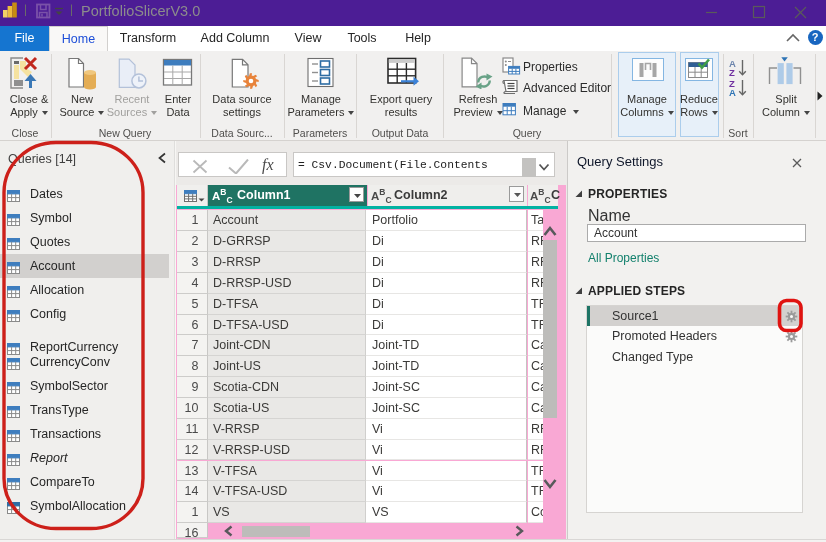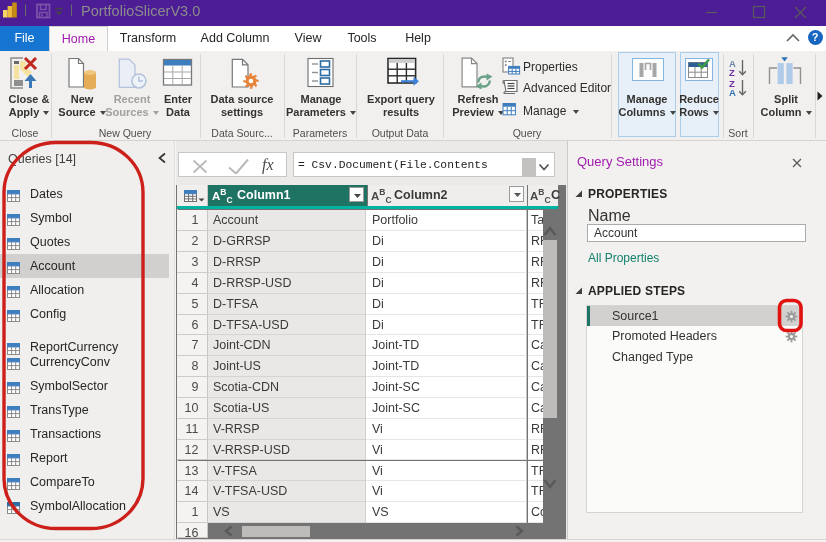--- a/index.html
+++ b/index.html
@@ -6,40 +6,40 @@
 body { font-family:"Liberation Sans", sans-serif; }
 #win { position:relative; width:826px; height:542px; background:#fff; overflow:hidden; font-family:"Liberation Sans", sans-serif; }
 .abs { position:absolute; }
 
 #titlebar { position:absolute; left:0; top:0; width:826px; height:26px; background:#4c1d95; }
 #title { position:absolute; left:81px; top:2.5px; font-size:14.5px; color:#8c8c8c; }
 
 #tabrow { position:absolute; left:0; top:26px; width:826px; height:25px; background:#fff; }
 .tab { position:absolute; top:0; height:25px; line-height:25px; font-size:12.5px; color:#262626; text-align:center; }
 #tab-file { left:0; width:49px; background:#1575d0; color:#fff; }
-#tab-home { left:49px; width:59px; background:#f9f8f7; border:1px solid #d2d0ce; border-bottom:none; color:#a21caf; }
+#tab-home { left:49px; width:59px; background:#f9f8f7; border:1px solid #d2d0ce; border-bottom:none; color:#1d4ed8; }
 
 #ribbon { position:absolute; left:0; top:51px; width:826px; height:90px; background:#f1f0ef; border-bottom:1px solid #d5d2cf; }
 .rsep { position:absolute; top:3px; width:1px; height:84px; background:#d9d6d3; }
 .rlabel { position:absolute; top:76px; height:12px; font-size:10.5px; color:#4f4e4c; text-align:center; }
-.btn-label { position:absolute; font-size:11px; color:#33322f; text-align:center; line-height:12.5px;font-weight:bold; }
+.btn-label { position:absolute; font-size:11px; color:#33322f; text-align:center; line-height:12.5px; }
 .caret { display:inline-block; width:0; height:0; border-left:3.5px solid transparent; border-right:3.5px solid transparent; border-top:4px solid #444; vertical-align:middle; margin-left:3px; }
 .hlbtn { position:absolute; top:1px; height:85px; background:#e7f0f9; border:1px solid #abcdec; }
 .hlicon { position:absolute; background:#fdfdfd; border:1px solid #84b6e2; }
 
 #content { position:absolute; left:0; top:141px; width:826px; height:401px; background:#eceae8; }
 
 #qpane { position:absolute; left:0; top:0; width:173.5px; height:401px; background:#f0efed; }
 #qtitle { position:absolute; left:8px; top:11px; font-size:12.5px; color:#404040; }
 .qrow { position:absolute; left:0; width:169px; height:24px; }
 .qrow.sel { background:#d2d0ce; }
 .qrow .qicon { position:absolute; left:7px; top:6px; }
 .qrow .qname { position:absolute; left:30px; top:0; height:24px; line-height:24px; font-size:12.5px; color:#262626; }
 
-#gridarea { position:absolute; left:176px; top:0; width:390px; height:401px; background:#737373; }
+#gridarea { position:absolute; left:176px; top:0; width:390px; height:401px; background:#f9a8d4; }
 #fbar { position:absolute; left:0; top:8px; width:390px; height:33px; background:#eceae8; }
 #ghead { position:absolute; left:0; top:43.5px; width:390px; height:21px; }
 #tealline { position:absolute; left:1px; top:64.7px; width:381px; height:3.6px; background:#02b2a2; }
 .grow { position:absolute; left:0; width:390px; height:20.85px; font-size:12.5px; }
 .gnum { position:absolute; left:1px; top:0; width:30.5px; height:100%; border-right:1px solid #c8c7c5; border-bottom:1px solid #cdccca; color:#4a4a4a; text-align:right; padding-right:8px; line-height:20.85px; font-size:12.5px; background:#f4f3f1; }
 .gc1 { position:absolute; left:32px; top:0; width:157.5px; height:100%; background:#e9e8e6; border-right:1px solid #d0cfcd; border-bottom:1px solid #d5d4d2; color:#3b3a38; line-height:20.85px; padding-left:5px; }
 .gc2 { position:absolute; left:190px; top:0; width:161px; height:100%; background:#fff; border-right:1px solid #c4c3c1; border-bottom:1px solid #e7e6e4; color:#3b3a38; line-height:20.85px; padding-left:6px; }
 .gc3 { position:absolute; left:352px; top:0; width:15px; height:100%; background:#fff; border-bottom:1px solid #e7e6e4; color:#3b3a38; line-height:20.85px; padding-left:3px; overflow:hidden; }
 
 #spane { position:absolute; left:567px; top:0; width:259px; height:401px; background:#f2f1ef; border-left:1px solid #cccac8; }
@@ -368,21 +368,21 @@
       <div class="qrow" style="top:281px;">
           <span class="qicon"><svg width="13" height="12">
               <rect x="0.5" y="0.5" width="12" height="11" fill="#fff" stroke="#8a8a8a"></rect>
               <rect x="0.5" y="0.5" width="12" height="3.4" fill="#3e7dbe" stroke="#3e7dbe"></rect>
               <line x1="4.6" y1="3.9" x2="4.6" y2="11.5" stroke="#8a8a8a"></line>
               <line x1="8.7" y1="3.9" x2="8.7" y2="11.5" stroke="#8a8a8a"></line>
               <line x1="0.5" y1="7.6" x2="12.5" y2="7.6" stroke="#8a8a8a"></line>
             </svg></span>
           <span class="qname">Transactions</span>
         </div>
-      <div class="qrow" style="top:305px;">
+      <div class="qrow" style="top:305px;font-style:italic;">
           <span class="qicon"><svg width="13" height="12">
               <rect x="0.5" y="0.5" width="12" height="11" fill="#fff" stroke="#8a8a8a"></rect>
               <rect x="0.5" y="0.5" width="12" height="3.4" fill="#3e7dbe" stroke="#3e7dbe"></rect>
               <line x1="4.6" y1="3.9" x2="4.6" y2="11.5" stroke="#8a8a8a"></line>
               <line x1="8.7" y1="3.9" x2="8.7" y2="11.5" stroke="#8a8a8a"></line>
               <line x1="0.5" y1="7.6" x2="12.5" y2="7.6" stroke="#8a8a8a"></line>
             </svg></span>
           <span class="qname">Report</span>
         </div>
       <div class="qrow" style="top:353px;">
@@ -562,21 +562,21 @@
 
       <svg class="abs" style="left:47px;top:384px;" width="10" height="12">
           <path d="M8.5,1.5 L3,6 L8.5,10.5" fill="none" stroke="#58595b" stroke-width="2.4"></path>
         </svg>
       <div class="abs" style="left:66px;top:384.5px;width:68px;height:11px;background:#bdbcba;"></div>
       <svg class="abs" style="left:339px;top:384px;" width="10" height="12">
           <path d="M1.5,1.5 L7,6 L1.5,10.5" fill="none" stroke="#58595b" stroke-width="2.4"></path>
         </svg>
     </div>
     <div id="spane">
-      <div class="abs" style="left:9px;top:13px;font-size:13px;color:#a21caf;">Query Settings</div>
+      <div class="abs" style="left:9px;top:13px;font-size:13px;color:#0f172a;">Query Settings</div>
       <svg class="abs" style="left:224px;top:17px;" width="10" height="10">
         <path d="M1,1 L9,9 M9,1 L1,9" stroke="#5a5a5a" stroke-width="1.3" fill="none"></path>
       </svg>
       <svg class="abs" style="left:7px;top:49px;" width="8" height="8">
           <polygon points="7,0.5 7,7 0.5,7" fill="#404040"></polygon>
         </svg>
       <div class="abs" style="left:20px;top:45.5px;font-size:12px;font-weight:bold;color:#252525;letter-spacing:0.2px;">PROPERTIES</div>
       <div class="abs" style="left:20px;top:66px;font-size:16px;color:#333;">Name</div>
       <div class="abs" style="left:19px;top:83px;width:219px;height:17.5px;background:#fff;border:1px solid #ababab;font-size:12px;color:#333;line-height:16px;padding-left:6px;">Account</div>
       <div class="abs" style="left:20px;top:110px;font-size:12px;color:#13816d;">All Properties</div>

